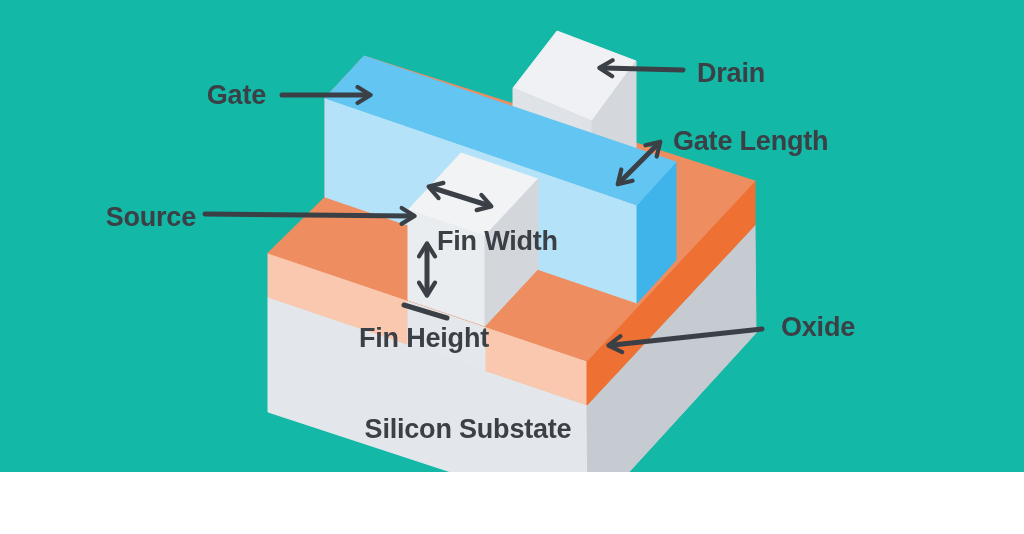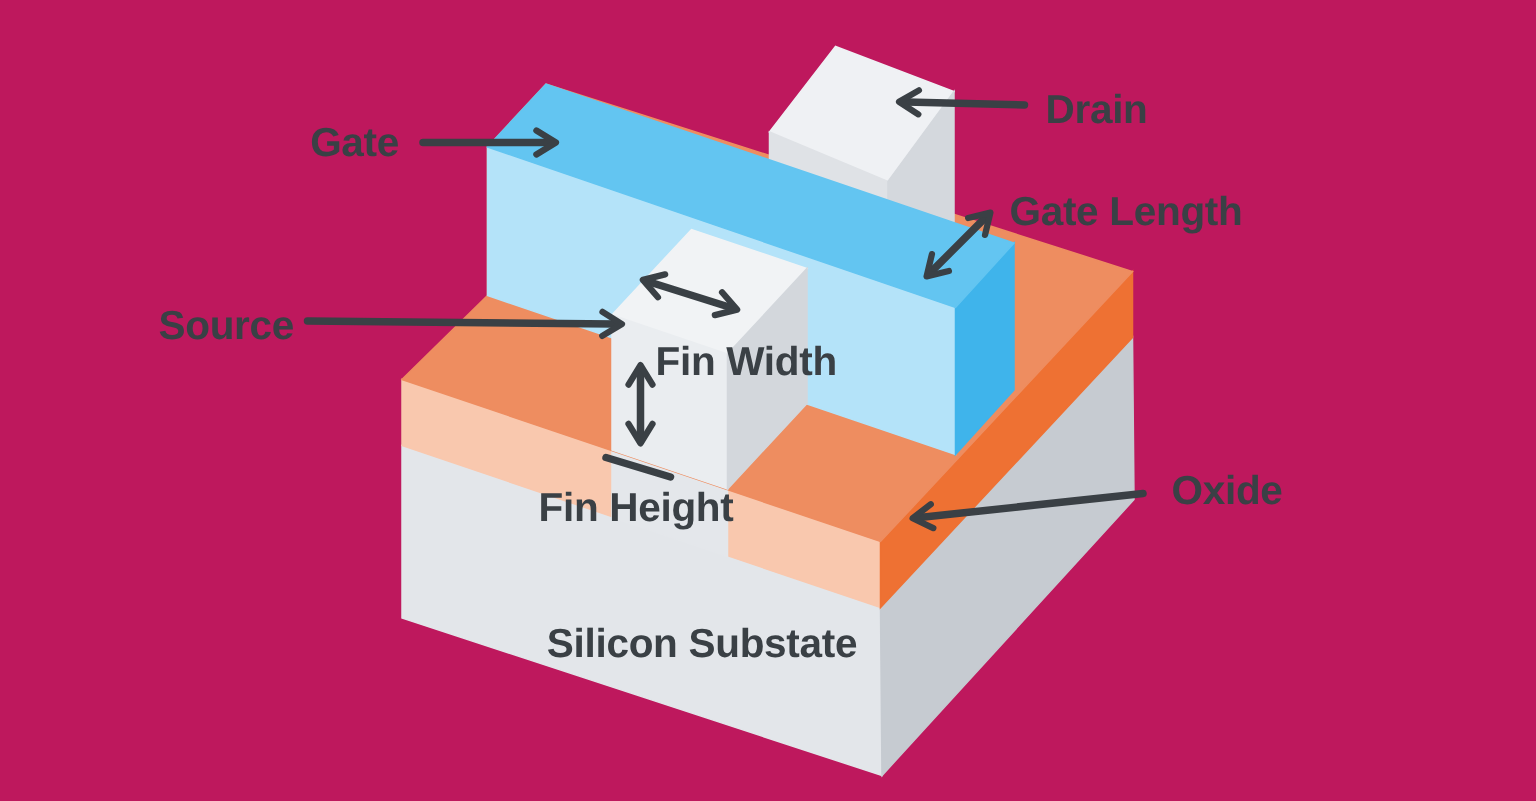--- a/index.html
+++ b/index.html
@@ -1,16 +1,16 @@
 <!DOCTYPE html>
 <html><head>
 <meta charset="utf-8">
 <style>
   html,body { margin:0; padding:0; background:#ffffff; }
-  .stage { width:1024px; height:534px; position:relative; background:#be185d; }
+  .stage { width:1024px; height:472px; position:relative; background:#14b8a6; }
   svg { display:block; }
   .arrow { fill:none; stroke-width:5; stroke-linecap:round; }
   .tick  { fill:none; stroke-width:5; stroke-linecap:round; }
   .lbl {
     font-family:"Liberation Sans","DejaVu Sans",sans-serif;
     font-size:27px; font-weight:700; letter-spacing:-0.2px;
   }
   .head-path { fill:none; stroke:#3A4045; stroke-width:2; stroke-linecap:round; stroke-linejoin:round; }
 </style>
 </head>

